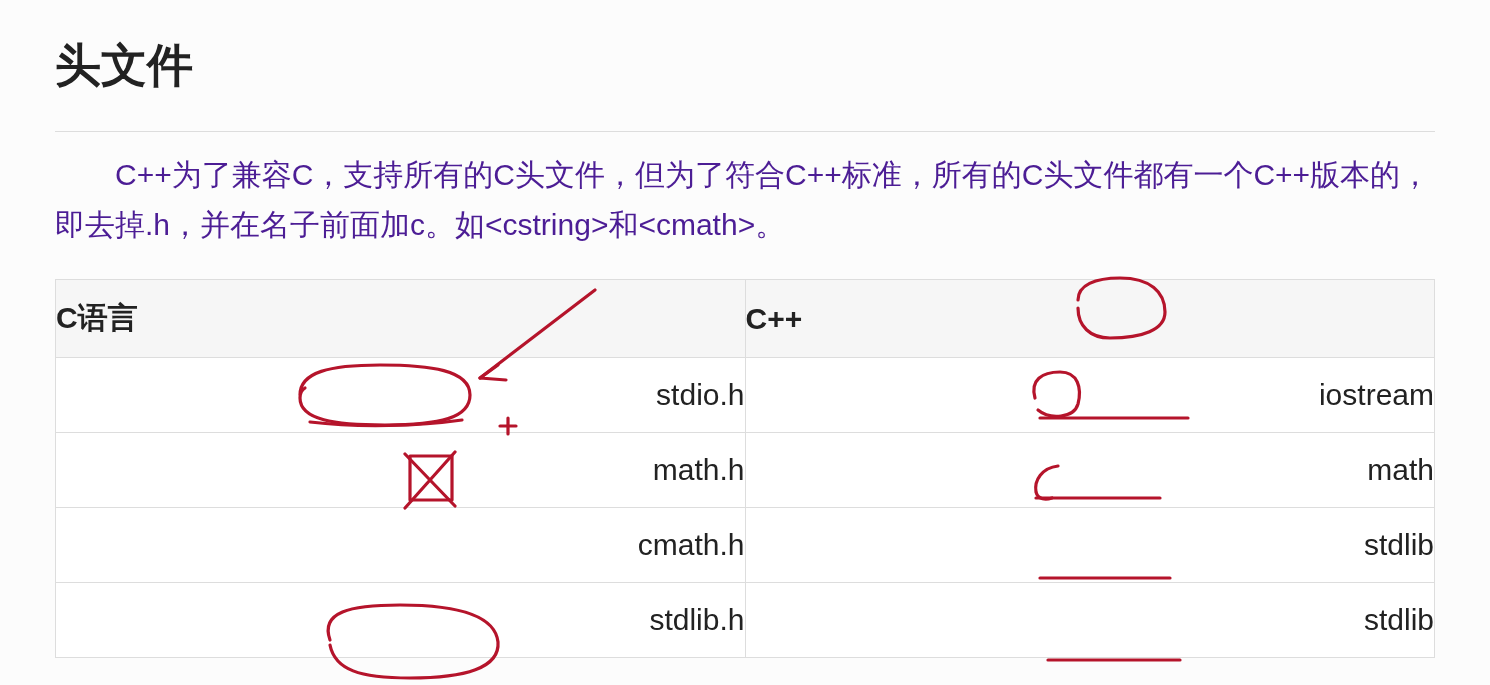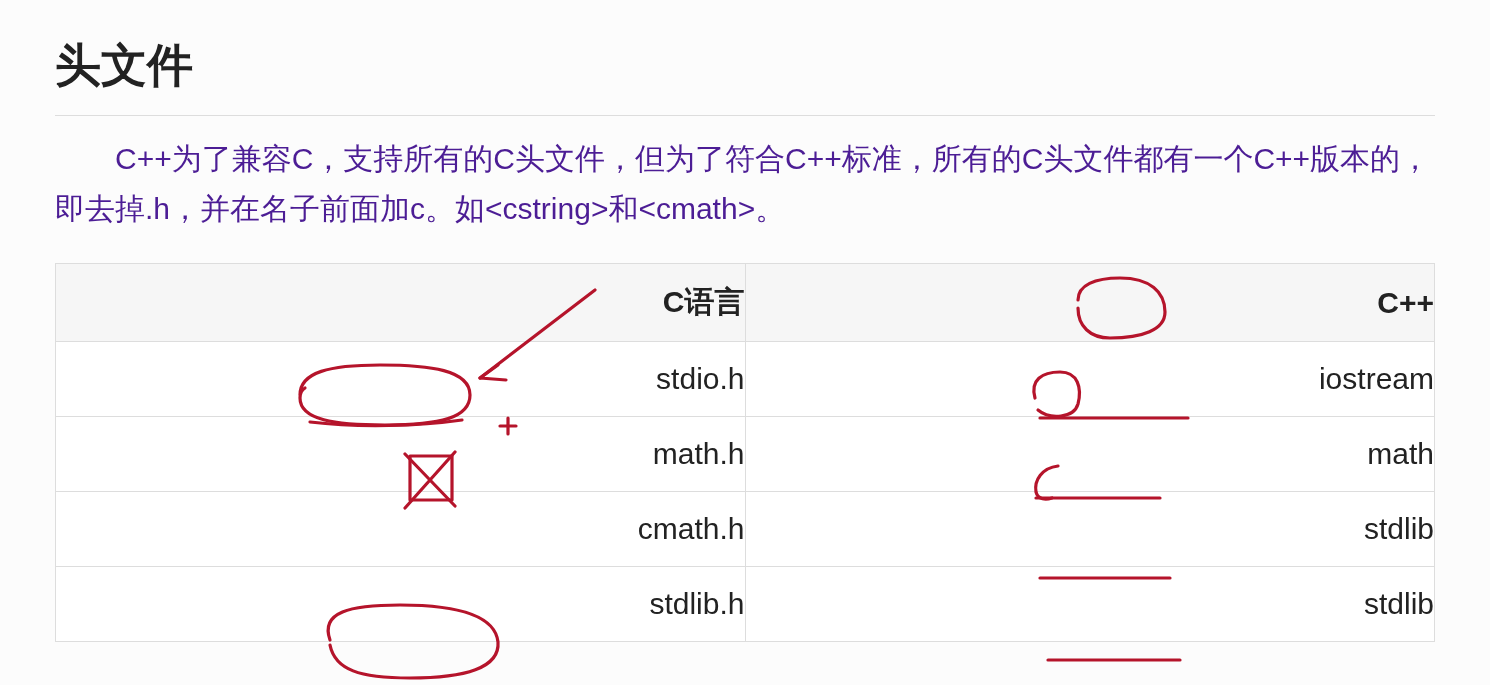--- a/index.html
+++ b/index.html
@@ -14,40 +14,40 @@
   }
   .page {
     position: relative;
     padding: 35px 55px 0 55px;
     box-sizing: border-box;
   }
   h2.title {
     font-size: 46px;
     font-weight: 700;
     margin: 0 0 10px 0;
-    padding-bottom: 18px;
+    padding-bottom: 34px;
     border-bottom: 1px solid #ddd;
   }
   p.para {
     font-size: 30px;
     line-height: 1.65;
     margin: 18px 0 30px 0;
     text-indent: 2em;
     color: #4c1d95;
   }
   table.hdr-table {
     width: 100%;
     border-collapse: collapse;
     table-layout: fixed;
     font-size: 30px;
   }
   table.hdr-table th {
     background: #f6f6f6;
     font-weight: 700;
-    text-align: right;
+    text-align: left;
     padding: 18px 0;
     border: 1px solid #ddd;
   }
   table.hdr-table td {
     text-align: right;
     padding: 20px 0;
     border: 1px solid #ddd;
     background: #fff;
   }
   svg.anno {

